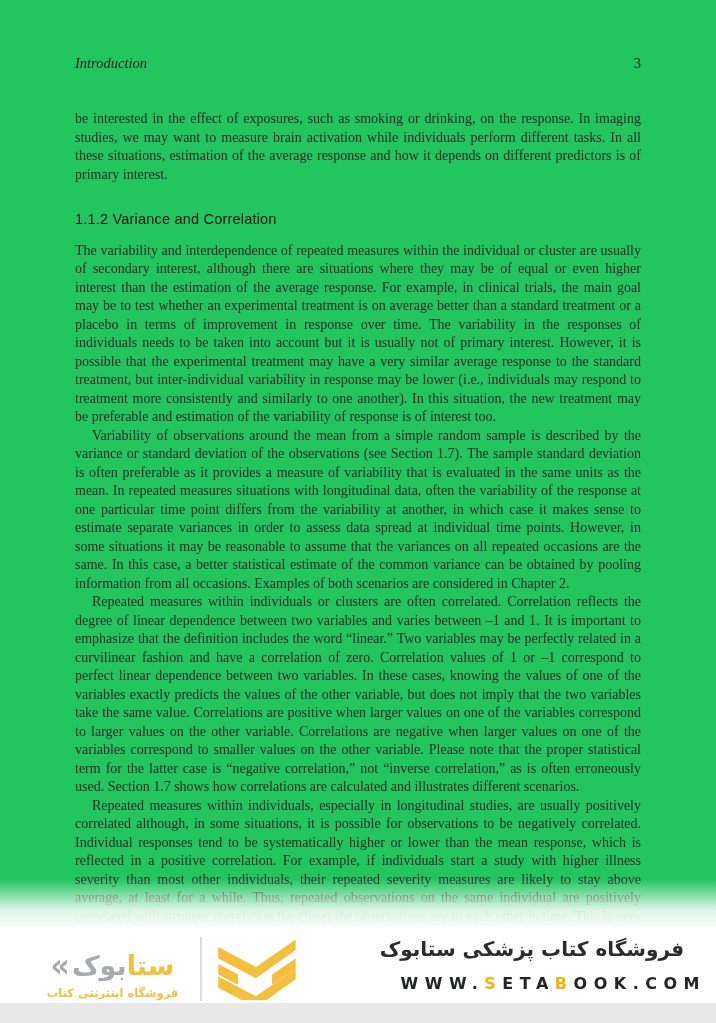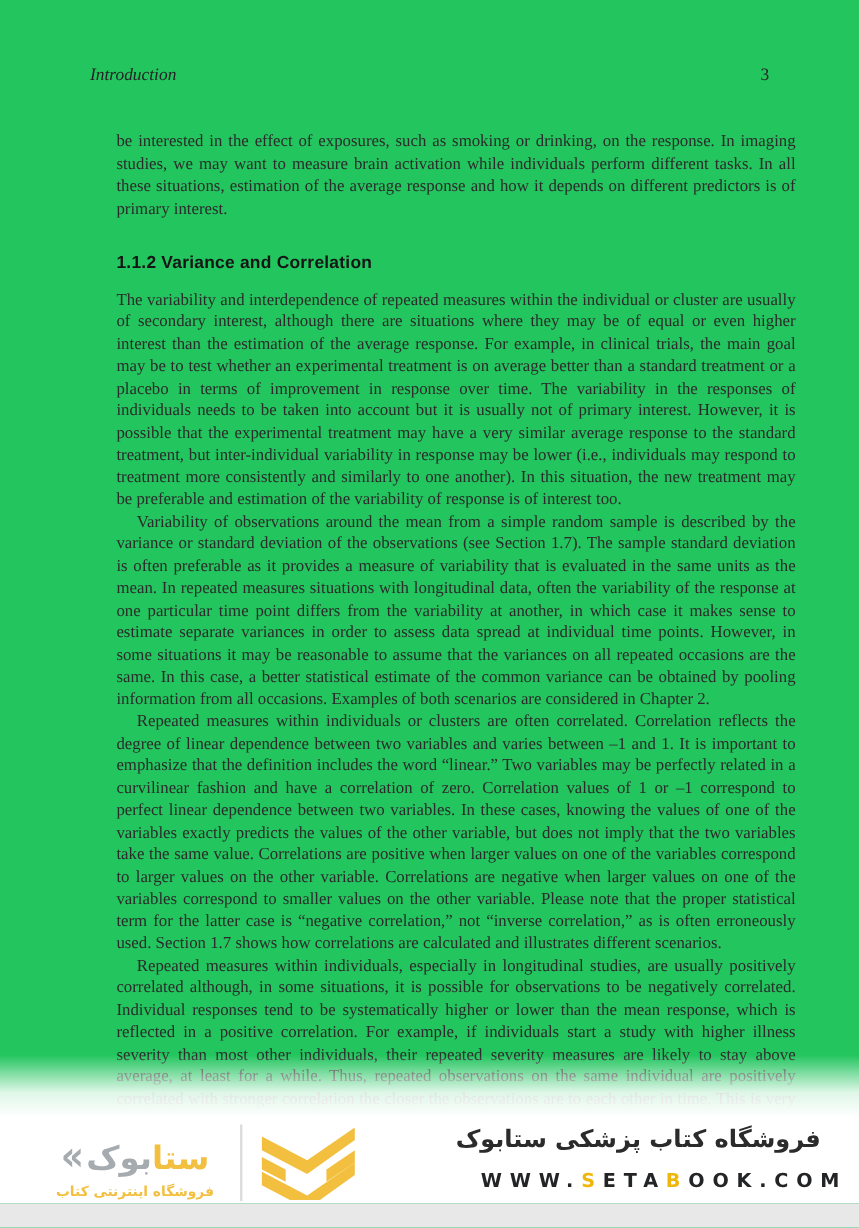--- a/index.html
+++ b/index.html
@@ -12,27 +12,27 @@
   .page-header{
     position:absolute;top:55px;left:75px;width:566px;
     display:flex;justify-content:space-between;align-items:baseline;
     font-size:14.5px;color:#242424;
   }
   .running-title{font-style:italic;}
   .page-number{font-style:normal;}
   
   .body-text{
     position:absolute;top:110px;left:75px;width:566px;
-    font-size:14px;line-height:18.5px;text-align:justify;color:#2b2b2b;margin-left:22px;
+    font-size:14px;line-height:18.5px;text-align:justify;color:#2b2b2b;
   }
   .body-text p{margin:0;}
   .body-text p.indent{text-indent:17px;}
   .it{}
   .section-heading{
-    font-family:"Liberation Sans",sans-serif;font-weight:bold;
+    font-family:"Liberation Sans",sans-serif;font-weight:normal;
     font-size:14.5px;color:#151515;text-align:left;
     margin:26px 0 13px 0;letter-spacing:.2px;
   }
   
   .fade-overlay{
     position:absolute;left:0;right:0;bottom:72px;height:52px;
     background:linear-gradient(to bottom,rgba(255,255,255,0) 0%,rgba(255,255,255,.85) 60%,#ffffff 100%);
     pointer-events:none;
   }
   

